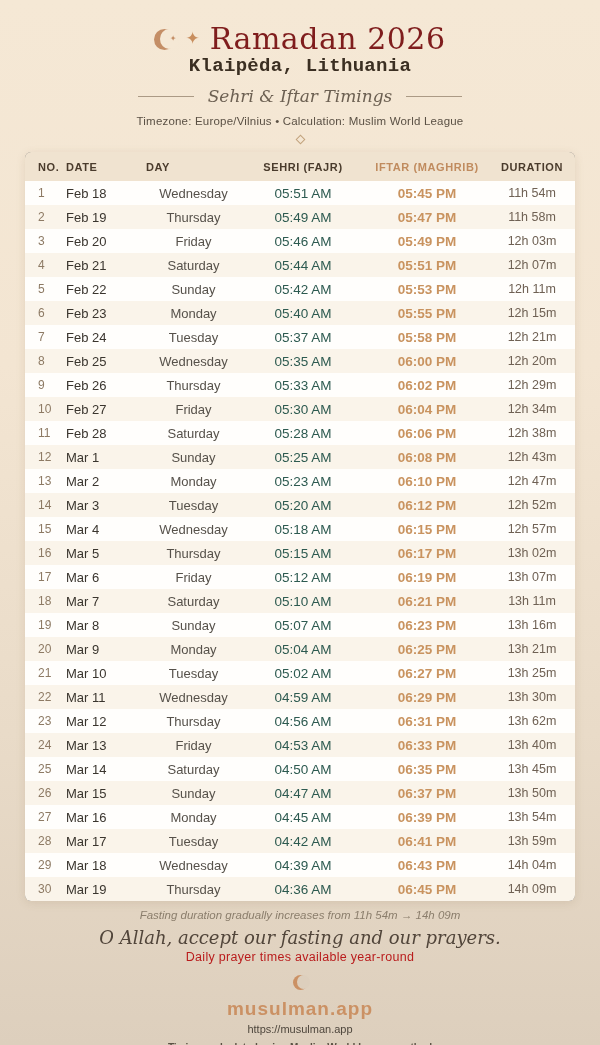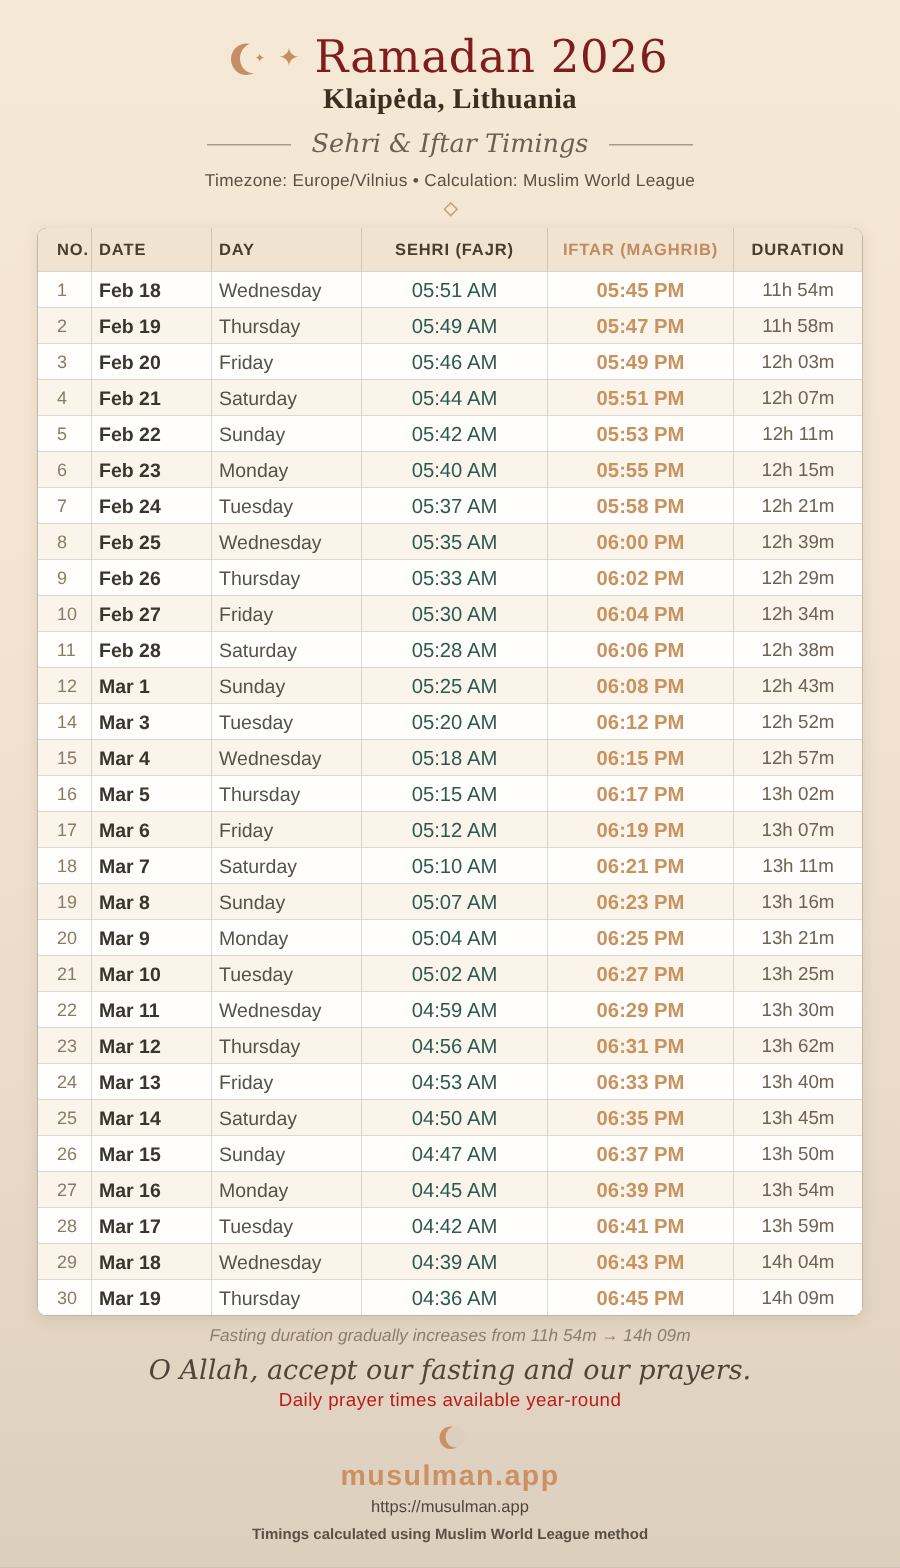--- a/index.html
+++ b/index.html
@@ -14,21 +14,21 @@
 
   
   .hdr { text-align:center; padding-top:22px; }
   .title-row { display:flex; align-items:center; justify-content:center; gap:10px; }
   .crescent { position:relative; width:21px; height:21px; display:inline-block; flex:0 0 auto; }
   .crescent::before { content:""; position:absolute; inset:0; border-radius:50%; background:#c48e66; }
   .crescent::after { content:""; position:absolute; left:6px; top:0px; width:18px; height:20px; border-radius:50%; background:#f5e8d5; }
   .crescent .mini-star { position:absolute; right:-1px; top:6px; font-size:8px; line-height:8px; color:#c48e66; z-index:2; }
   .sparkle { color:#c88e5e; font-size:17px; line-height:17px; flex:0 0 auto; padding-bottom:2px; }
   .title { font-family:"DejaVu Serif", serif; font-weight:400; font-size:30px; line-height:34px; color:#7f1d1d; letter-spacing:0.5px; }
-  .location { font-family:Liberation Serif, serif; font-weight:700; font-size:19px; line-height:21px; color:#3b2f22; margin-top:0px; letter-spacing:0.3px; }
+  .location { font-family:Liberation Mono, monospace; font-weight:700; font-size:19px; line-height:21px; color:#3b2f22; margin-top:0px; letter-spacing:0.3px; }
   .subtitle-row { display:flex; align-items:center; justify-content:center; gap:14px; margin-top:9px; }
   .subtitle-row .rule { width:56px; height:1px; background:#ab9a85; }
   .subtitle { font-family:"DejaVu Serif", serif; font-style:italic; font-size:17px; color:#6c6052; }
   .meta { margin-top:9px; font-size:11.5px; color:#5a5044; letter-spacing:0.2px; }
   .ornament { width:7px; height:7px; border:1px solid #c2a37d; transform:rotate(45deg); margin:9px auto 0 auto; }
 
   
   .card {
     margin:9px 25px 0 25px;
     background:#737373;
@@ -44,22 +44,22 @@
     color:#4a3b2c; letter-spacing:0.6px; text-align:left; vertical-align:middle;
   }
   thead th.th-no { padding-left:13px; }
   thead th.th-date, thead th.th-day { padding-left:5px; }
   thead th.th-sehri, thead th.th-iftar, thead th.th-dur { text-align:center; }
   thead th.th-iftar { color:#c08b5e; }
   tbody td { height:24px; vertical-align:middle; font-size:13px; white-space:nowrap; }
   tbody tr:nth-child(odd) { background:#fffefc; }
   tbody tr:nth-child(even) { background:#faf4ea; }
   td.c-no { padding-left:13px; color:#8d7a64; font-size:12px; }
-  td.c-date { padding-left:5px; color:#3a352e;font-weight:bold; }
-  td.c-day { padding-left:5px; color:#56514a; }
+  td.c-date { padding-left:5px; color:#3a352e; }
+  td.c-day { padding-left:5px; color:#56514a;text-align:center; }
   td.c-sehri { text-align:center; font-weight:400; font-size:13.5px; color:#2d5a50; }
   td.c-iftar { text-align:center; font-weight:700; font-size:13.5px; color:#c9935f; }
   td.c-duration { text-align:center; color:#6f6154; font-size:12.5px; }
 
   
   .ftr { text-align:center; }
   .fasting-note { margin-top:8px; font-size:11.5px; font-style:italic; color:#8b7e6c; }
   .dua { margin-top:6px; font-family:"DejaVu Serif", serif; font-style:italic; font-size:18px; color:#51453a; }
   .tagline { margin-top:2px; font-size:12.5px; color:#b91c1c; letter-spacing:0.3px; }
   .brand-row { margin-top:11px; display:flex; align-items:center; justify-content:center; gap:8px;flex-direction:column; }
@@ -169,21 +169,21 @@
             <td class="c-sehri">05:37 AM</td>
             <td class="c-iftar">05:58 PM</td>
             <td class="c-duration">12h 21m</td>
           </tr>
           <tr>
             <td class="c-no">8</td>
             <td class="c-date">Feb 25</td>
             <td class="c-day">Wednesday</td>
             <td class="c-sehri">05:35 AM</td>
             <td class="c-iftar">06:00 PM</td>
-            <td class="c-duration">12h 39m</td>
+            <td class="c-duration">12h 20m</td>
           </tr>
           <tr>
             <td class="c-no">9</td>
             <td class="c-date">Feb 26</td>
             <td class="c-day">Thursday</td>
             <td class="c-sehri">05:33 AM</td>
             <td class="c-iftar">06:02 PM</td>
             <td class="c-duration">12h 29m</td>
           </tr>
           <tr>
@@ -202,20 +202,28 @@
             <td class="c-iftar">06:06 PM</td>
             <td class="c-duration">12h 38m</td>
           </tr>
           <tr>
             <td class="c-no">12</td>
             <td class="c-date">Mar 1</td>
             <td class="c-day">Sunday</td>
             <td class="c-sehri">05:25 AM</td>
             <td class="c-iftar">06:08 PM</td>
             <td class="c-duration">12h 43m</td>
+          </tr>
+          <tr>
+            <td class="c-no">13</td>
+            <td class="c-date">Mar 2</td>
+            <td class="c-day">Monday</td>
+            <td class="c-sehri">05:23 AM</td>
+            <td class="c-iftar">06:10 PM</td>
+            <td class="c-duration">12h 47m</td>
           </tr>
           <tr>
             <td class="c-no">14</td>
             <td class="c-date">Mar 3</td>
             <td class="c-day">Tuesday</td>
             <td class="c-sehri">05:20 AM</td>
             <td class="c-iftar">06:12 PM</td>
             <td class="c-duration">12h 52m</td>
           </tr>
           <tr>

